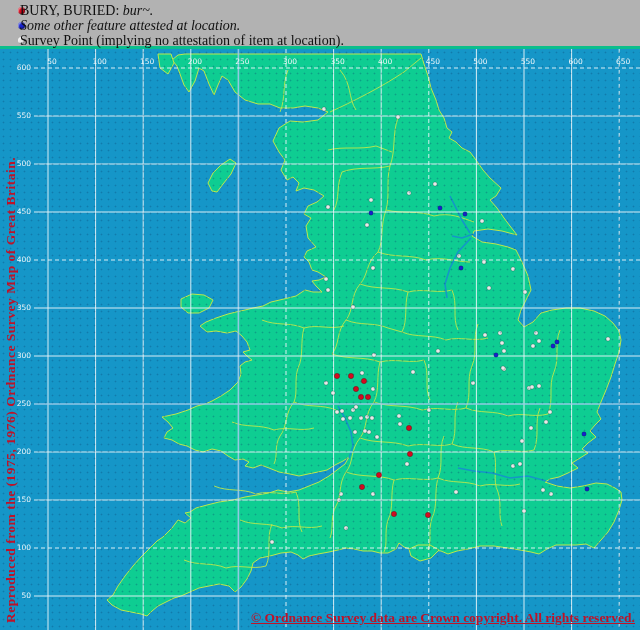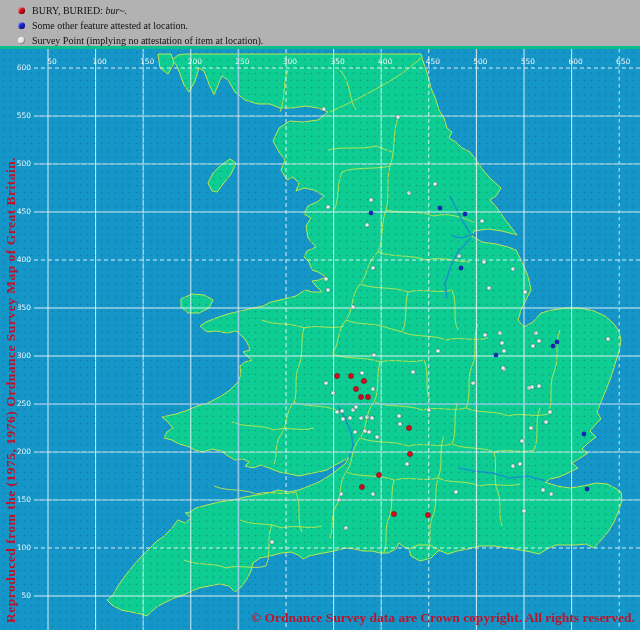--- a/index.html
+++ b/index.html
@@ -12,22 +12,22 @@
   #legend{
     position:absolute;left:0;top:0;width:640px;height:46px;
     background:#B2B2B2;z-index:6;
   }
   .legend-row{position:absolute;left:0;height:15px;display:flex;align-items:center;}
   .legend-row .dot{
     position:absolute;left:18px;width:7px;height:7px;border-radius:50%;
     box-shadow:inset -1px -1px 1px rgba(0,0,0,.45), inset 1px 1px 1px rgba(255,255,255,.5);
   }
   .legend-row .lab{
-    position:absolute;left:32px;top:0;line-height:15px;
-    font-size:10px;color:#101010;white-space:nowrap;
+    position:absolute;left:20px;top:0;line-height:15px;
+    font-size:14px;color:#101010;white-space:nowrap;
   }
   
   #teal-strip{position:absolute;left:0;top:46px;width:640px;height:3px;background:#0BBE8C;z-index:5;}
   
   #map-svg{position:absolute;left:0;top:0;z-index:1;}
   
   #stipple{
     position:absolute;left:0;top:49px;width:640px;height:581px;z-index:2;
     background-image:radial-gradient(rgba(5,60,105,.30) 0.8px, transparent 1.1px);
     background-size:7px 7px;pointer-events:none;
@@ -35,37 +35,37 @@
   
   #left-caption{
     position:absolute;left:3px;top:623px;z-index:7;
     transform:rotate(-90deg);transform-origin:0 0;
     font-size:13.5px;font-weight:bold;letter-spacing:.5px;
     color:#BE1228;white-space:nowrap;
   }
   
   #copyright{
     position:absolute;right:5px;bottom:4px;z-index:7;
-    font-size:13.5px;font-weight:bold;color:#BE1228;white-space:nowrap;
+    font-size:13.5px;font-weight:bold;color:#BE1228;white-space:nowrap;text-decoration:underline;
   }
   text.gridlab{
     font-family:"DejaVu Sans", sans-serif;font-size:7.5px;fill:#EFF7FA;
   }
 </style>
 </head>
 <body>
 
 <div id="screen">
 
   <div id="legend">
     <div class="legend-row" style="top:3px;width:640px;">
       <span class="dot" style="background: rgb(212, 10, 30);"></span>
       <span class="lab"><span>BURY, BURIED: </span><i>bur~.</i></span>
     </div>
-    <div class="legend-row" style="top:18px;width:640px;">
+    <div class="legend-row" style="top:18px;width:640px;font-style:italic;">
       <span class="dot" style="background: rgb(24, 34, 204);"></span>
       <span class="lab">Some other feature attested at location.</span>
     </div>
     <div class="legend-row" style="top:33px;width:538px;">
       <span class="dot" style="background: rgb(233, 233, 233);"></span>
       <span class="lab">Survey Point (implying no attestation of item at location).</span>
     </div>
   </div>
 
   <div id="teal-strip"></div>

